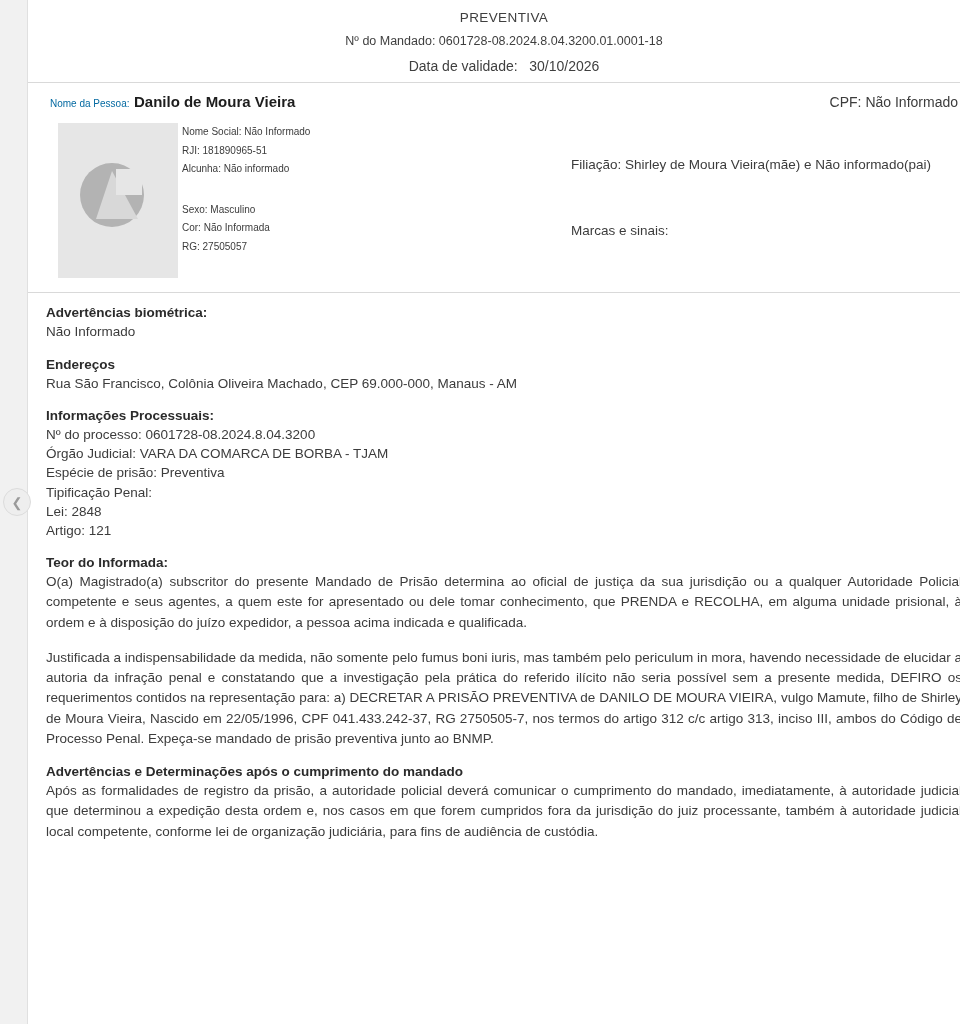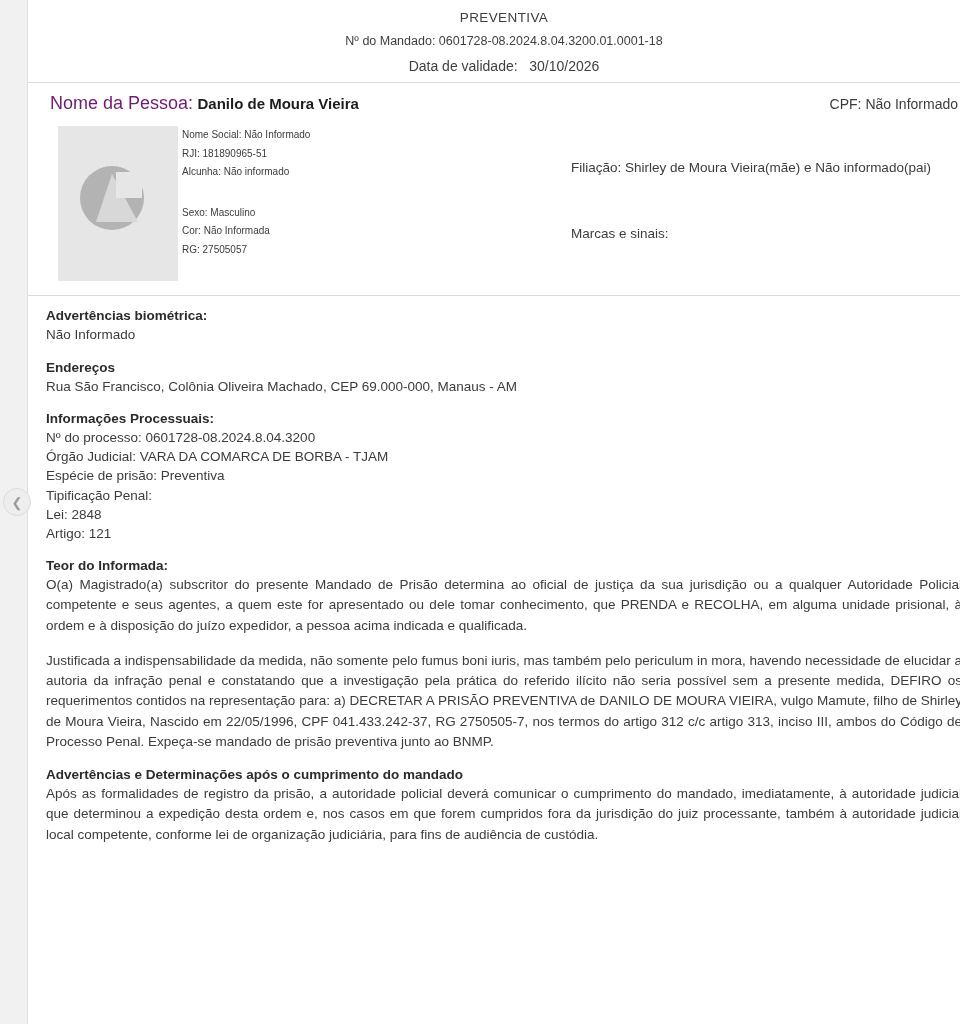--- a/index.html
+++ b/index.html
@@ -87,22 +87,22 @@
     padding: 10px 18px 14px 18px;
     border-bottom: 1px solid #d9d9d9;
   }
   .person-nameline {
     display: flex;
     justify-content: space-between;
     align-items: baseline;
     padding: 0 4px 4px 4px;
   }
   .person-nameline .lbl {
-    font-size: 18px;
-    color: #701a75;
+    font-size: 10px;
+    color: #0369a1;
   }
   .person-nameline .val {
     font-size: 15px;
     font-weight: bold;
     color: #1d1d1d;
   }
   .person-cpf {
     font-size: 14px;
     color: #3c3c3c;
   }

